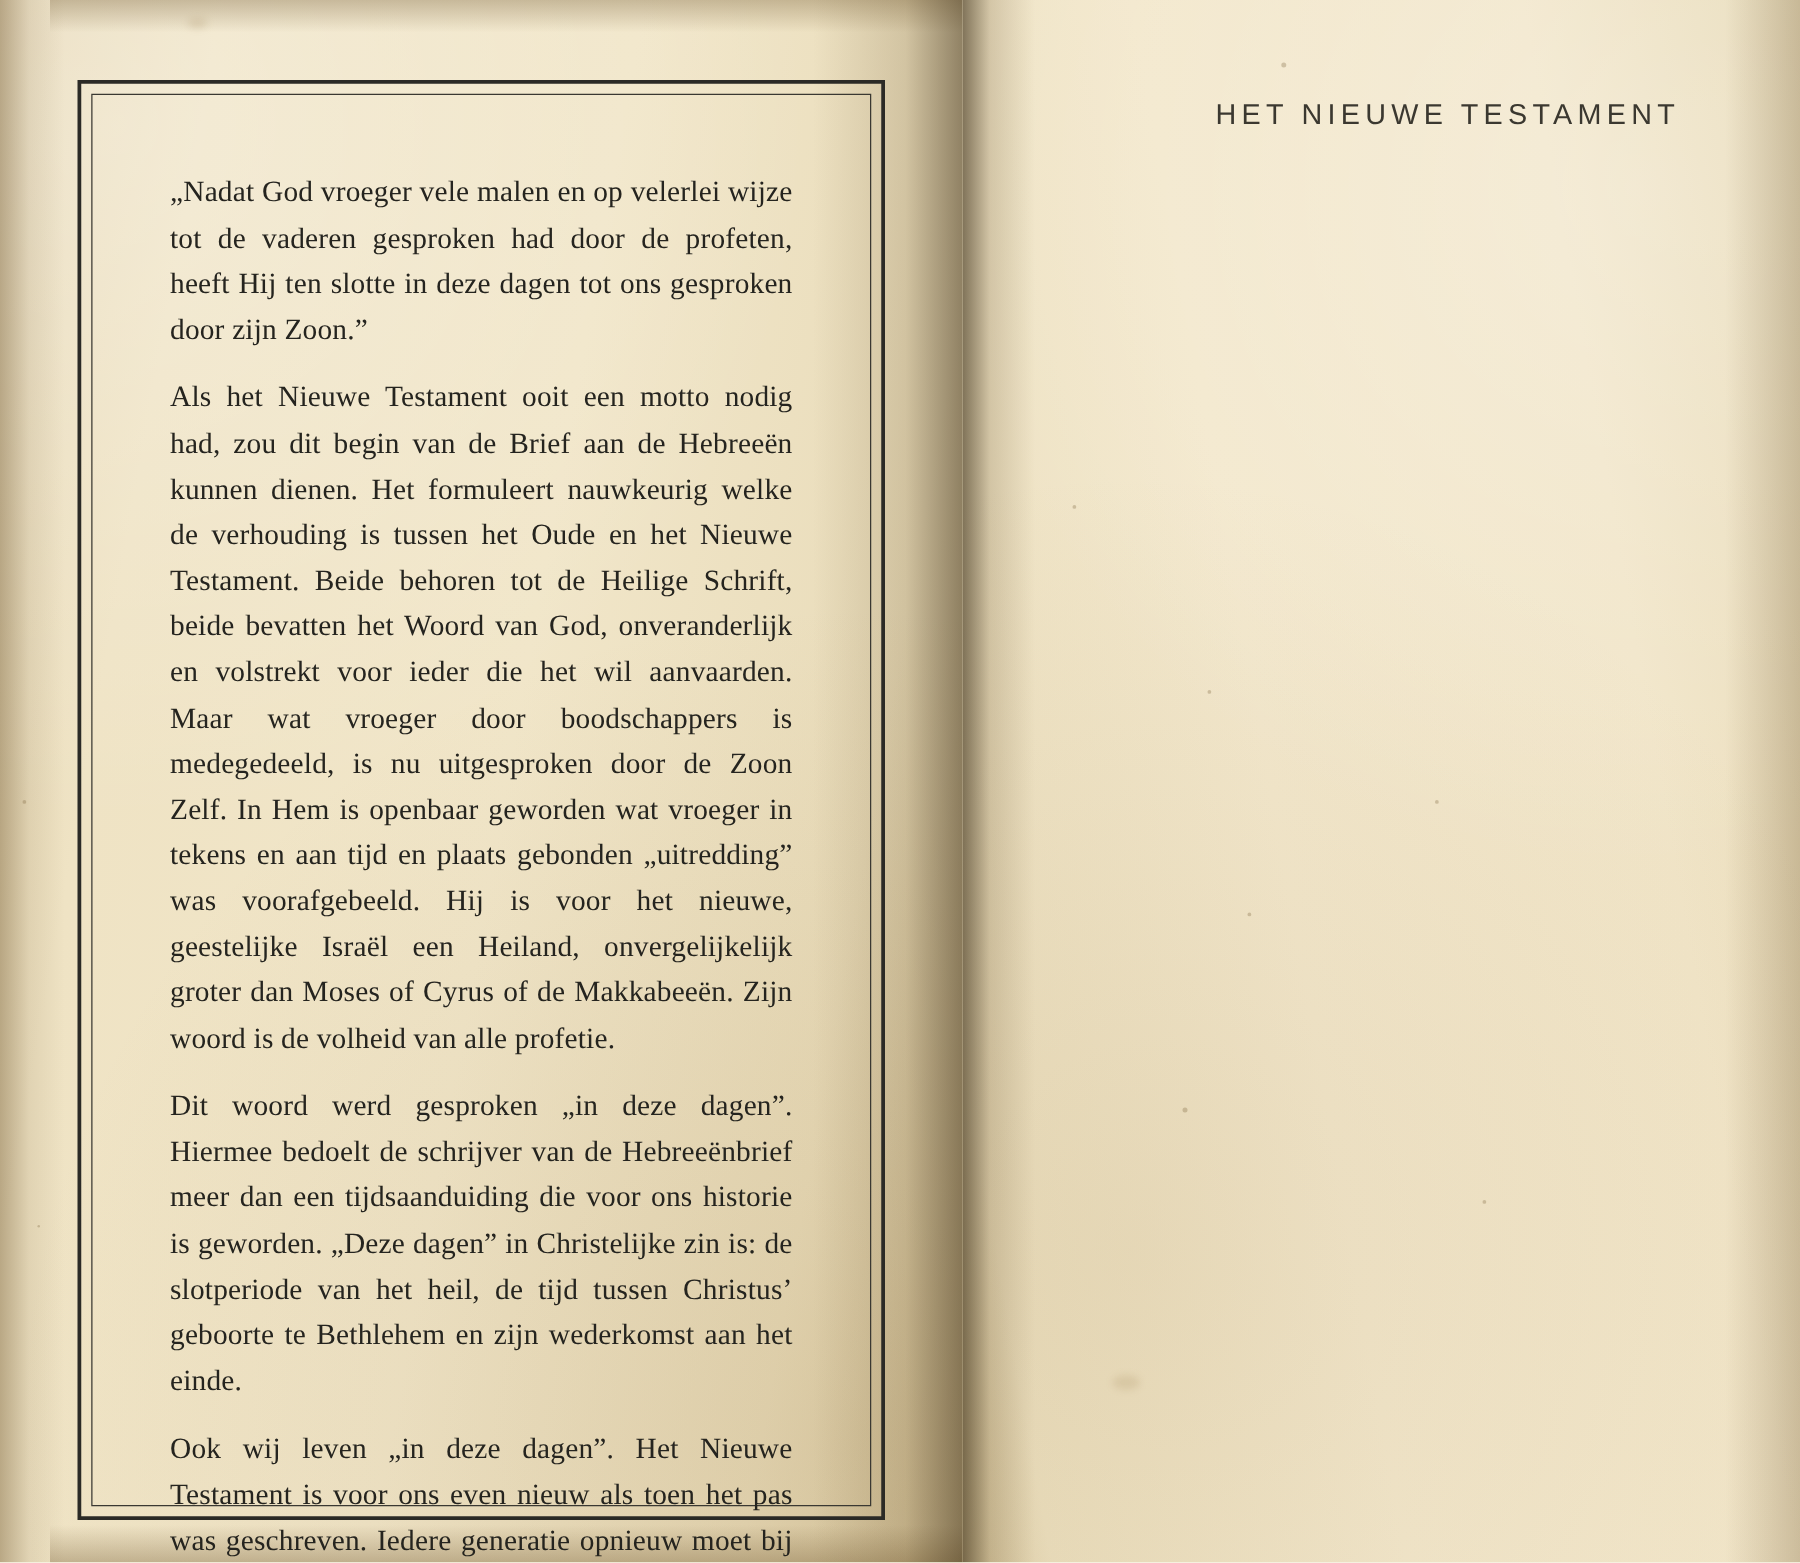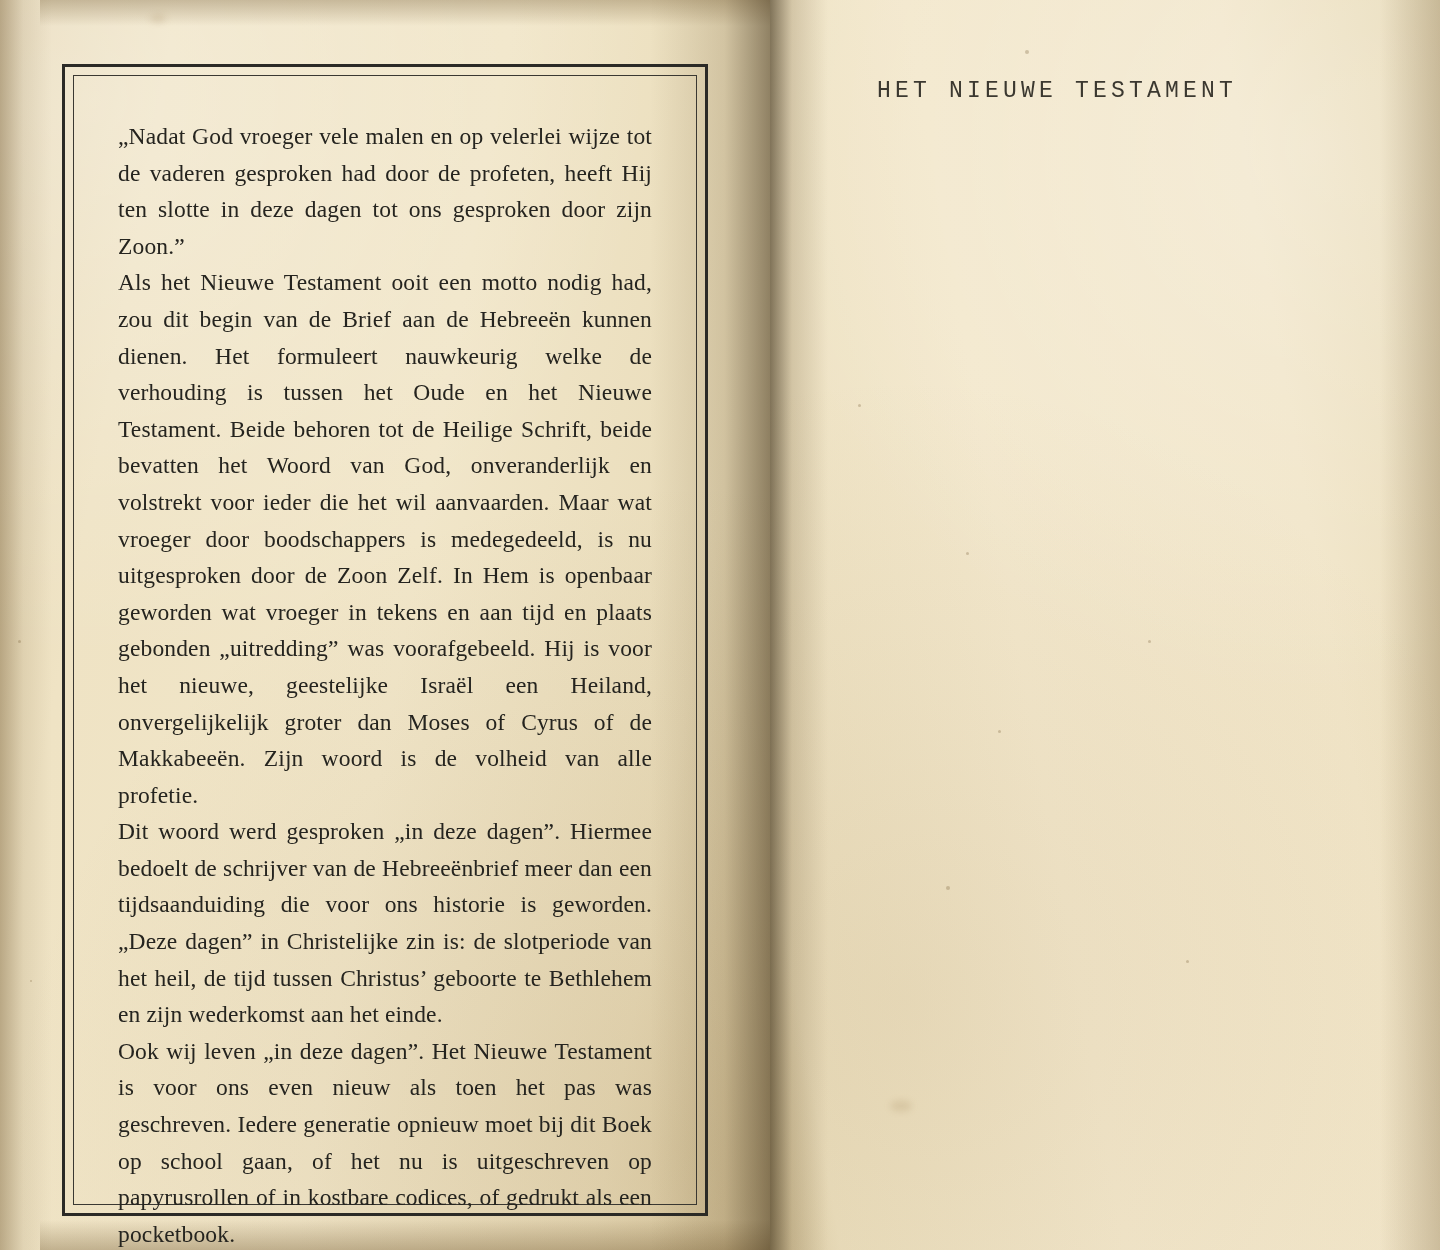--- a/index.html
+++ b/index.html
@@ -72,21 +72,21 @@
     top: 118px;
     width: 534px;
     color: #25241f;
     font-size: 23.5px;
     line-height: 36.6px;
     text-align: justify;
     text-justify: inter-word;
     letter-spacing: 0.15px;
   }
   .text-col p {
-    margin: 0;
+    margin: 18px;
     text-indent: 0;
   }
 
   
   .leaf-right {
     position: absolute;
     left: 770px;
     top: 0;
     width: 670px;
     height: 1250px;
@@ -104,25 +104,25 @@
     position: absolute;
     right: 0; top: 0; bottom: 0; width: 60px;
     background: linear-gradient(270deg, rgba(120,96,56,0.30) 0%, rgba(120,96,56,0) 100%);
   }
 
   .running-head {
     position: absolute;
     left: 0;
     right: 96px;
     top: 78px;
-    text-align: center;
+    text-align: right;
     font-size: 23px;
     letter-spacing: 4.2px;
     color: #3b3830;
-    font-family: Liberation Mono, monospace;
+    font-family: Liberation Sans, sans-serif;
   }
 
   
   .speck {
     position: absolute;
     border-radius: 50%;
     background: rgba(120,96,56,0.30);
   }
   .blot {
     position: absolute;

